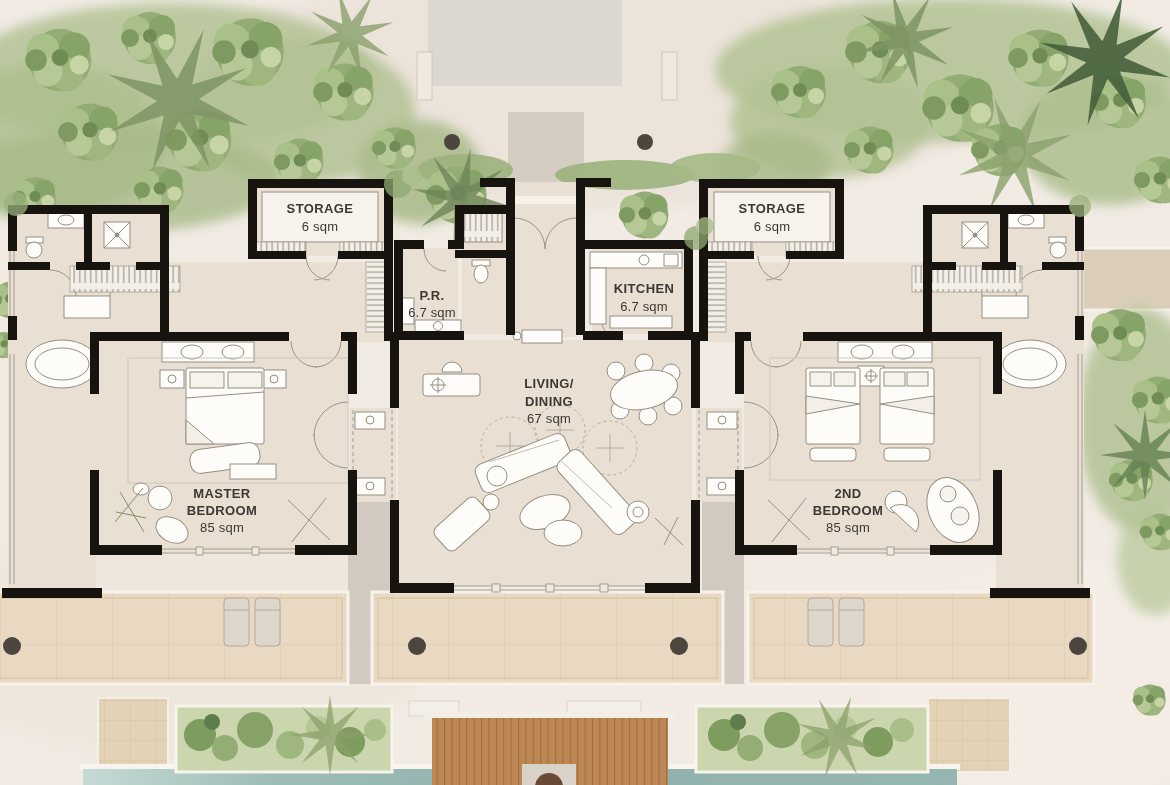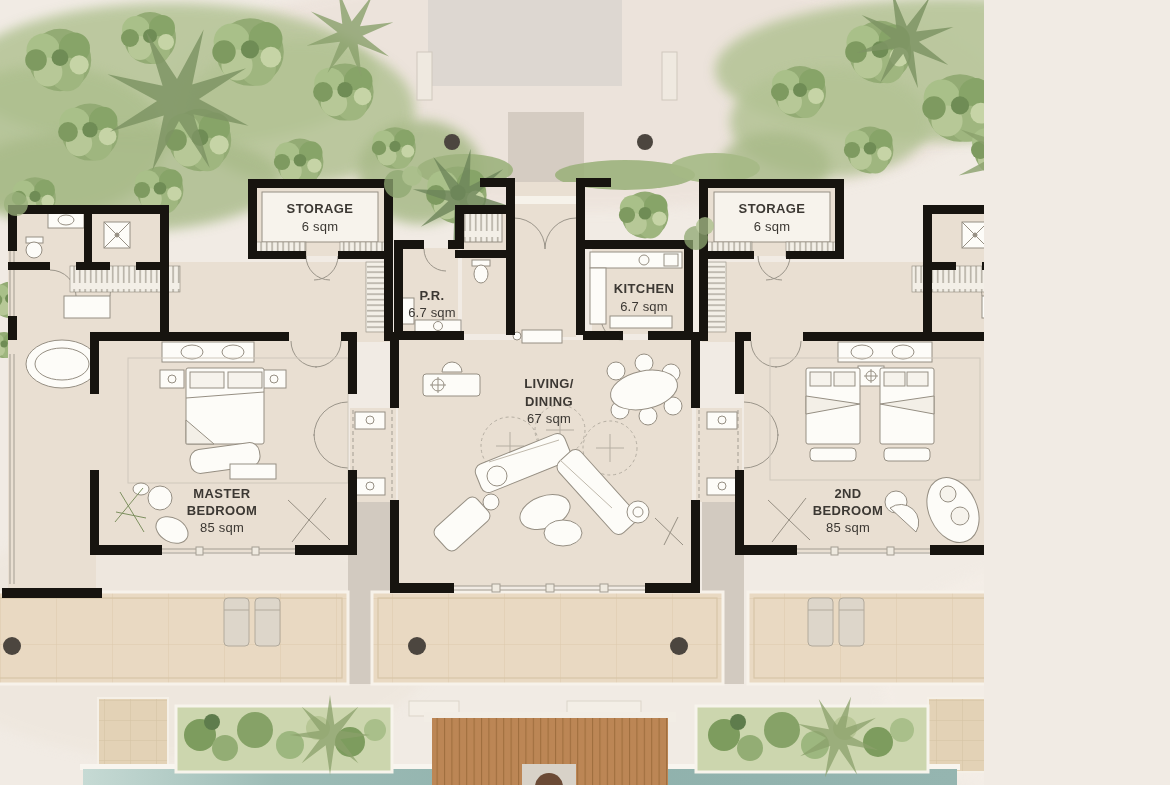--- a/index.html
+++ b/index.html
@@ -1,16 +1,16 @@
 <!DOCTYPE html>
 <html><head>
 <meta charset="utf-8">
 <style>
   html,body{margin:0;padding:0;background:#f1ebe4;}
-  .stage{position:relative;width:984px;height:785px;overflow:hidden;background:#f1ebe4;
+  .stage{position:relative;width:1170px;height:785px;overflow:hidden;background:#f1ebe4;
          font-family:"Liberation Sans", sans-serif;}
   .stage svg{position:absolute;left:0;top:0;display:block;}
   text.room-name{font-family:"Liberation Sans", sans-serif;font-size:13px;font-weight:600;
                  fill:#3c3833;letter-spacing:.4px;}
   text.room-area{font-family:"Liberation Sans", sans-serif;font-size:13px;font-weight:400;
                  fill:#3c3833;letter-spacing:.2px;}
 </style>
 </head>
 <body>
 

